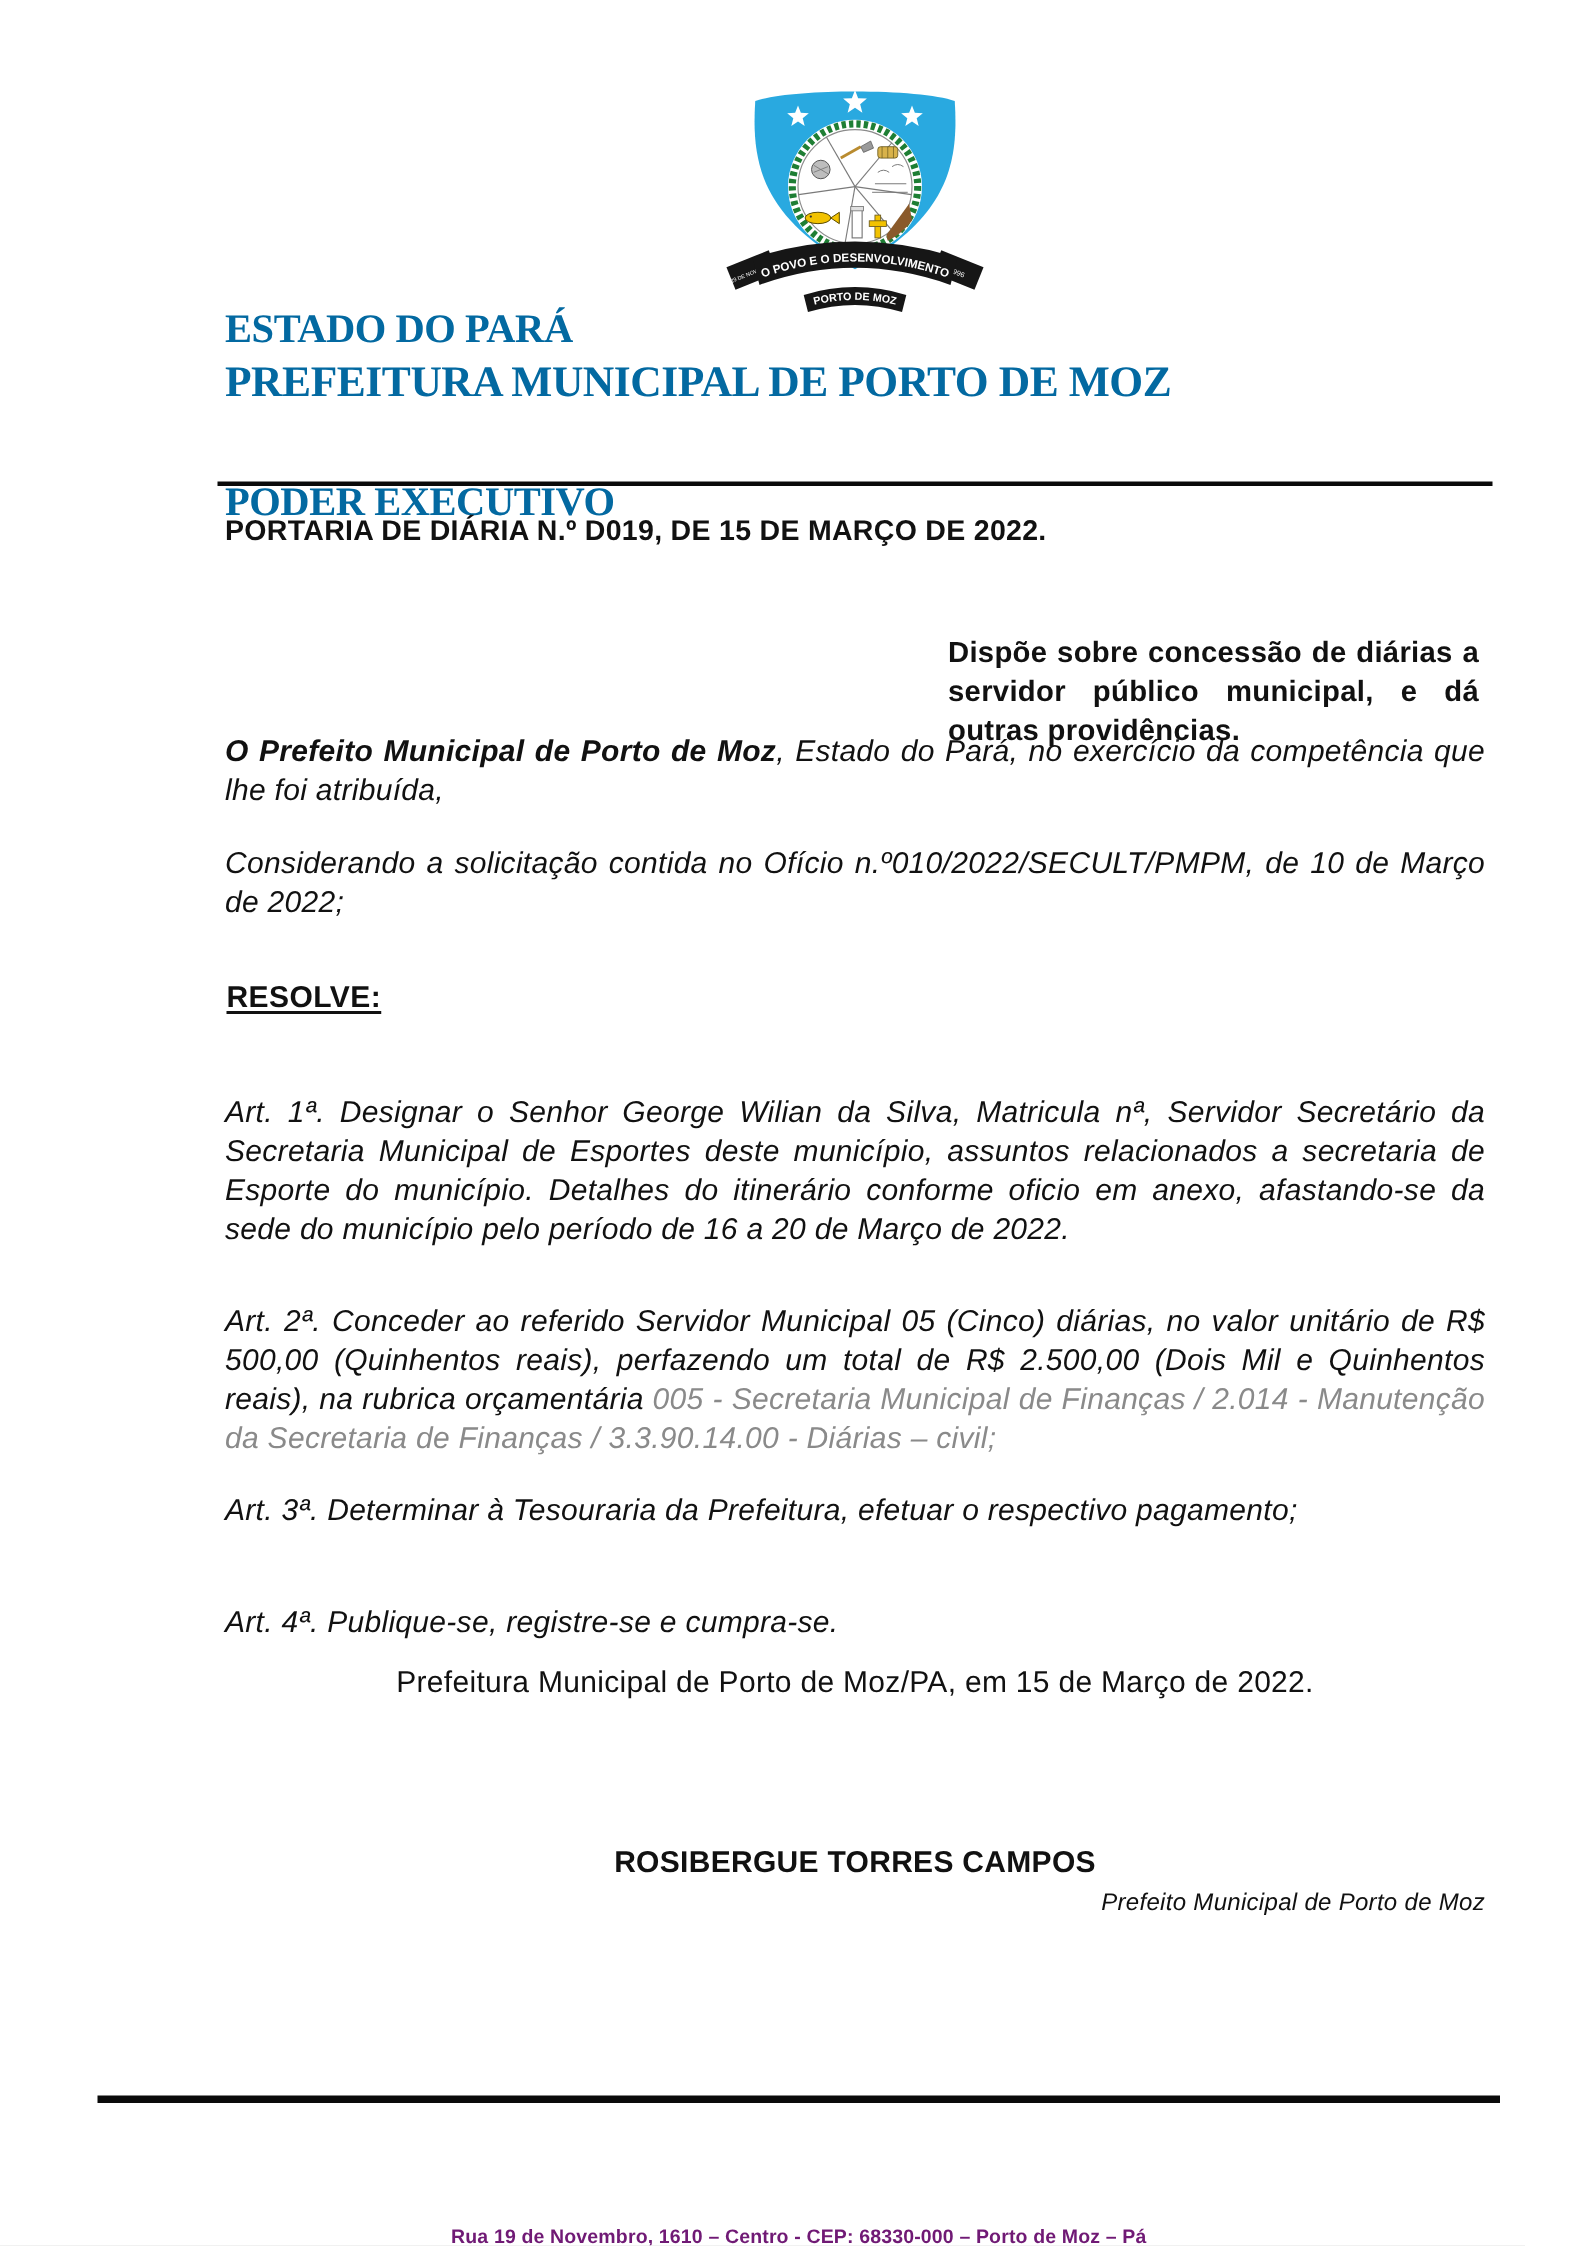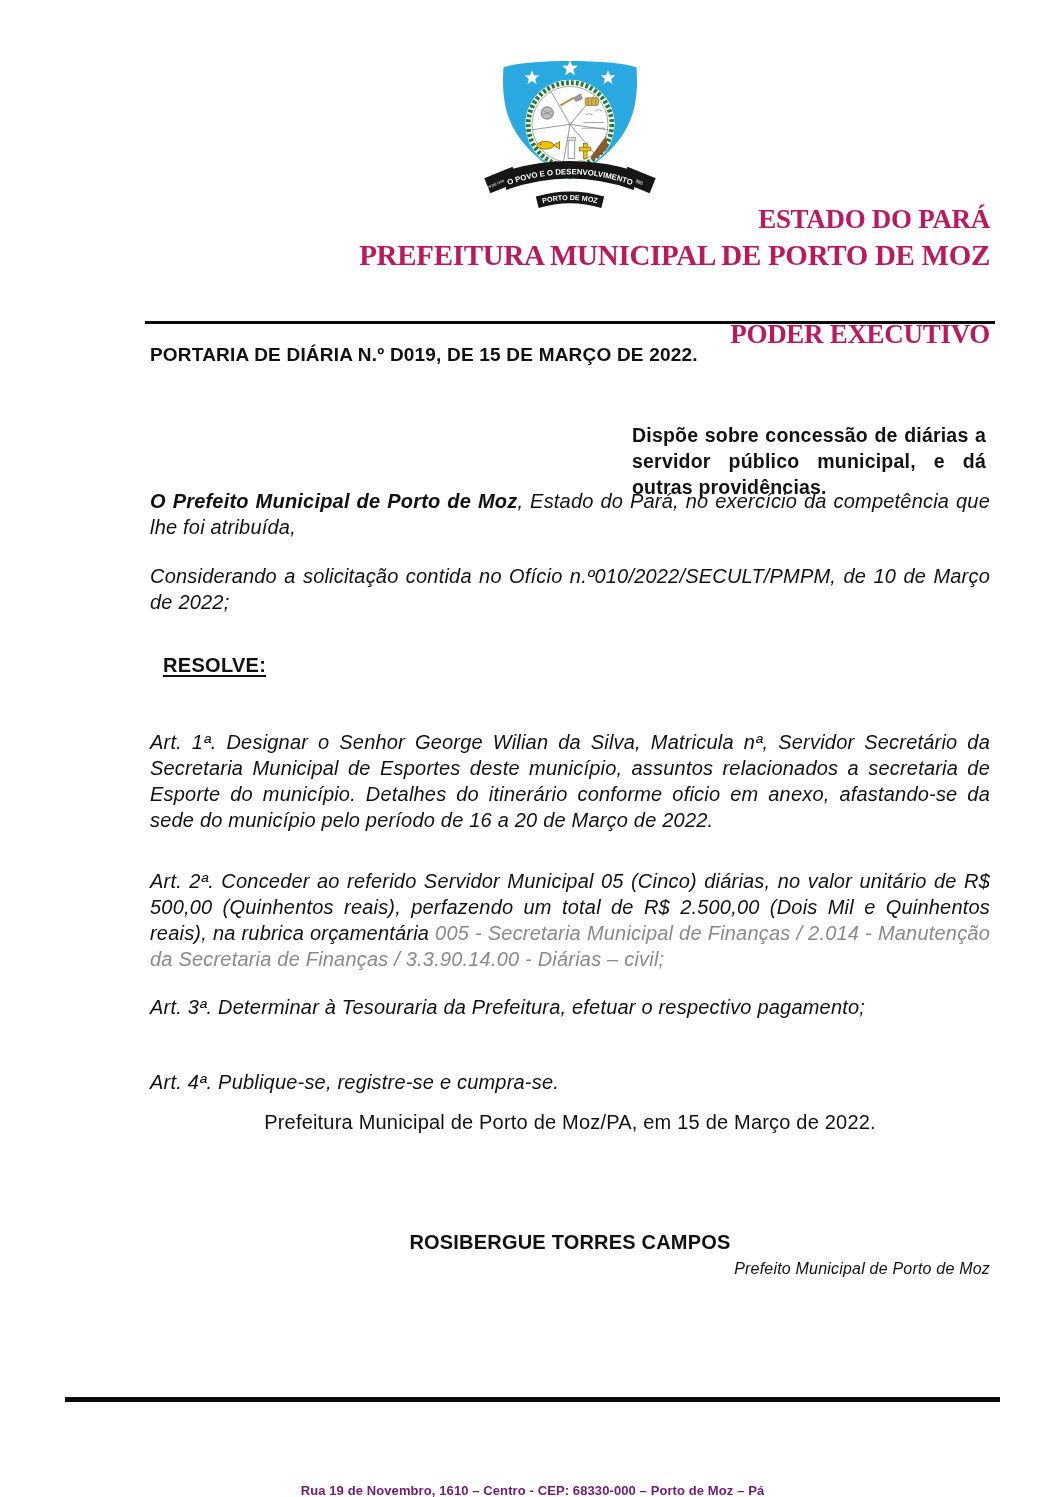--- a/index.html
+++ b/index.html
@@ -14,38 +14,38 @@
     overflow:hidden;
   }
   .abs { position:absolute; }
 
   
   .logo-wrap { left:482px; top:56px; width:176px; height:152px; }
   .logo-wrap svg { display:block; width:176px; height:152px; }
   svg text { font-family:"Liberation Sans", sans-serif; }
 
   
-  .org-header { left:150px; top:202px; width:840px; text-align:right;
-    font-family:"Liberation Serif", serif; font-weight:bold; color:#be185d; letter-spacing:-0.3px; }
+  .org-header { left:150px; top:202px; width:840px; text-align:left;
+    font-family:"Liberation Serif", serif; font-weight:bold; color:#0369a1; letter-spacing:-0.3px; }
   .org-line1 { font-size:27px; line-height:35px; }
   .org-line2 { font-size:29px; line-height:37px; }
   .org-line3 { font-size:27px; line-height:35px;margin-top:43px; }
 
   .header-rule { left:145px; top:321px; width:850px; height:3px; background:#0a0a0a; }
 
   
   .doc-title { left:150px; top:344px; width:840px; font-size:19px; font-weight:bold; letter-spacing:0.2px; }
   .summary { left:632px; top:395px; width:354px; font-size:19.5px; font-weight:bold;
     line-height:26px; text-align:justify; letter-spacing:0.2px;margin-top:27px; }
   .para { left:150px; width:840px; font-size:20px; line-height:26px; text-align:justify; letter-spacing:0.2px;font-style:italic; }
   .p-preamble { top:488px; }
   .p-considering { top:563px; }
   .b { font-weight:bold; }
   .resolve { left:151px; top:654px; font-size:20px; font-weight:bold;
-    text-decoration:underline; text-underline-offset:3px; text-decoration-thickness:2px; letter-spacing:0.3px;margin-left:12px; }
+    text-decoration:underline; text-underline-offset:3px; text-decoration-thickness:2px; letter-spacing:0.3px; }
   .p-art1 { top:729px; }
   .p-art2 { top:868px; }
   .p-art3 { top:994px; }
   .p-art4 { top:1069px; }
   .muted { color:#8a8a8a; }
 
   .dateline { left:150px; top:1111px; width:840px; text-align:center; font-size:20px; letter-spacing:0.2px; }
   .sig-name { left:150px; top:1231px; width:840px; text-align:center; font-size:20px; font-weight:bold; letter-spacing:0.2px; }
   .sig-role { left:150px; top:1260px; width:840px; text-align:right; font-size:16px; font-style:italic; letter-spacing:0.2px; }
 

